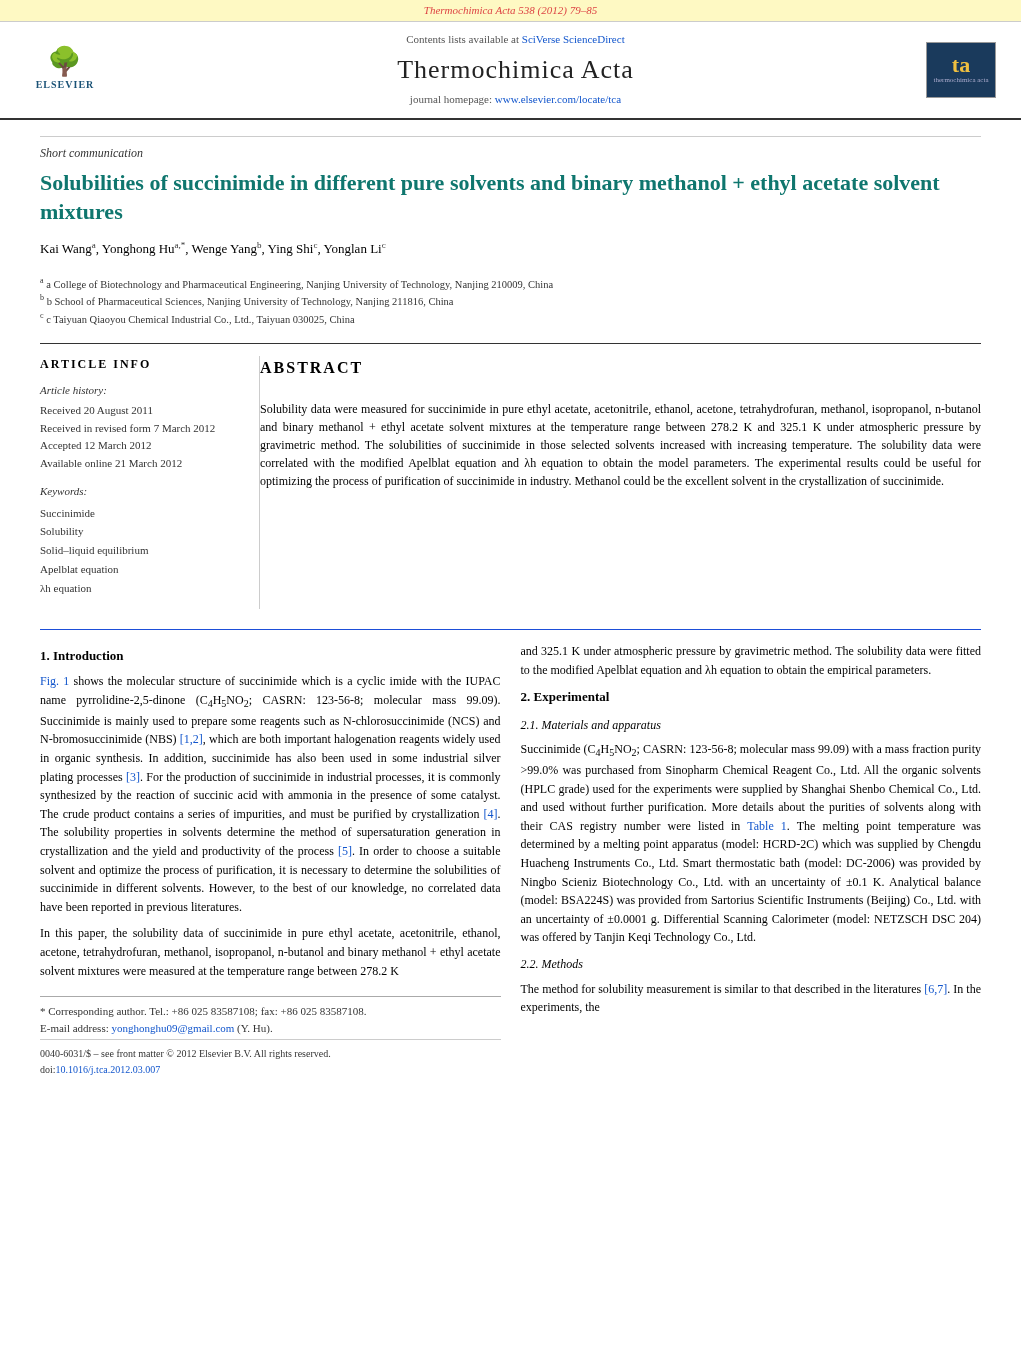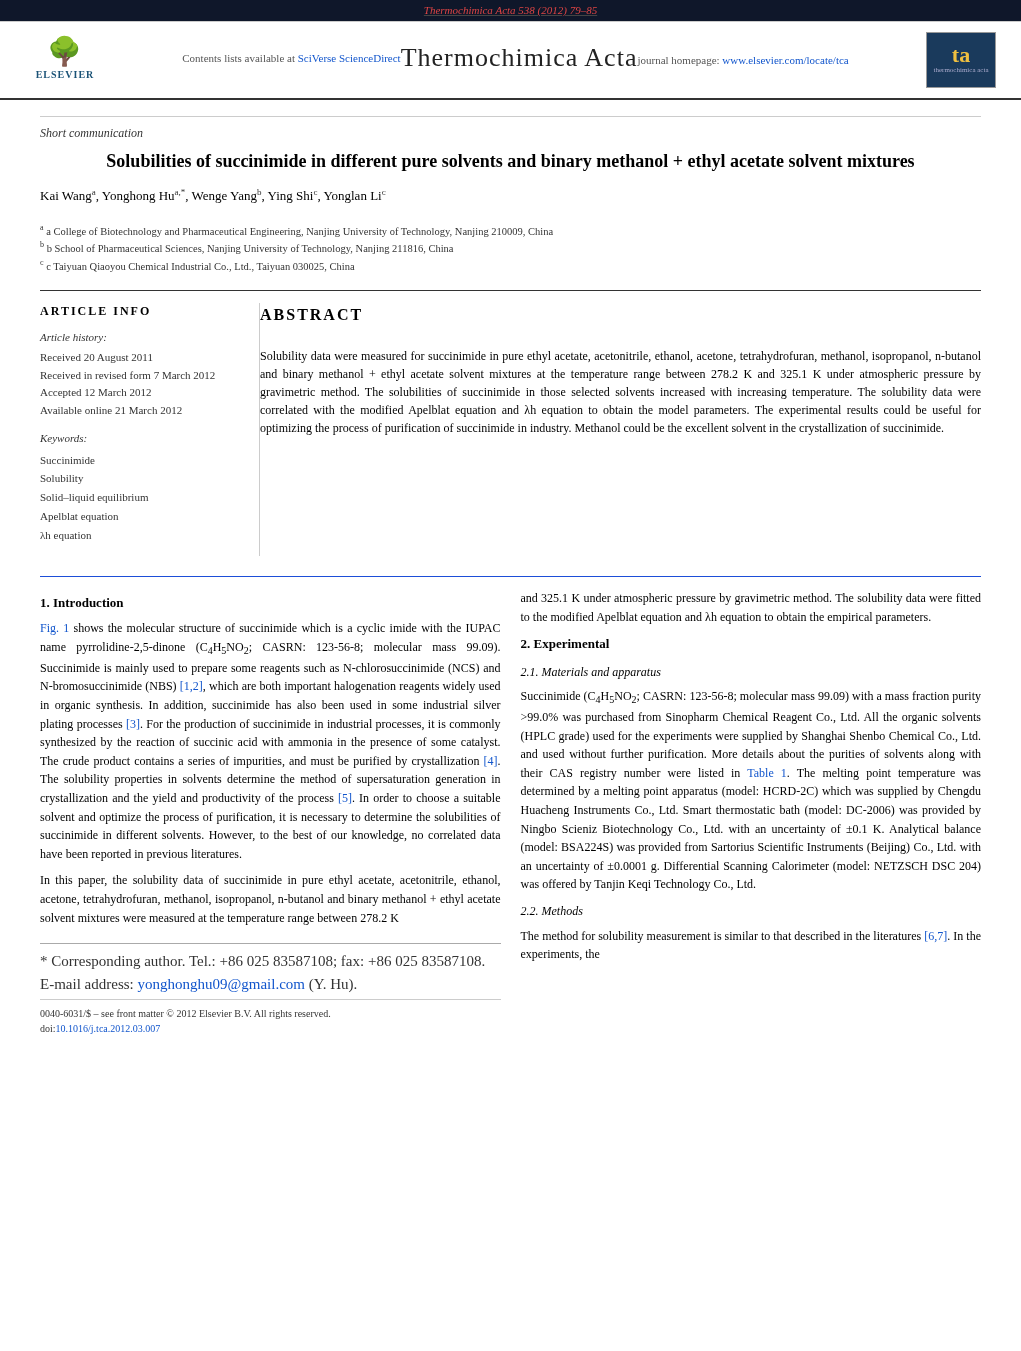--- a/index.html
+++ b/index.html
@@ -13,27 +13,26 @@
       line-height: 1.4;
     }
     .page {
       width: 1021px;
       min-height: 1351px;
       background: #fff;
       padding: 0;
     }
     
     .top-bar {
-      background: #0f172a;
+      background: #fef9c3;
       text-align: center;
       padding: 3px 0;
       font-size: 11px;
       color: #444;
       border-bottom: 1px solid #ccc;
-      text-decoration: underline;
     }
     .top-bar span { color: #d44; font-style: italic; }
     
     .journal-header {
       display: flex;
       align-items: stretch;
       border-bottom: 2px solid #333;
       padding: 10px 20px;
       gap: 10px;
     }
@@ -58,23 +57,23 @@
     .elsevier-logo .brand-text {
       font-size: 10px;
       font-weight: bold;
       letter-spacing: 1px;
       color: #1a5276;
       margin-top: 2px;
     }
     .journal-header .center-info {
       flex: 1;
       display: flex;
-      flex-direction: row;
-      align-items: center;
-      justify-content: center;
+      flex-direction: column;
+      align-items: center;
+      justify-content: space-between;
     }
     .sciverse-line {
       font-size: 11px;
       color: #555;
       margin-bottom: 4px;
     }
     .sciverse-line a { color: #1155cc; text-decoration: none; }
     .journal-title {
       font-size: 26px;
       font-weight: normal;
@@ -125,26 +124,25 @@
     .article-type {
       font-size: 12px;
       font-style: italic;
       color: #333;
       margin-bottom: 8px;
       border-top: 1px solid #ccc;
       padding-top: 8px;
     }
     
     .article-title {
-      font-size: 18px;
-      font-weight: bold;
-      color: #000000;
+      font-size: 22px;
+      font-weight: bold;
+      color: #0f766e;
       line-height: 1.3;
       margin-bottom: 12px;
-      text-align: center;
     }
     
     .authors {
       font-size: 13px;
       color: #000;
       margin-bottom: 17px;
     }
     .authors sup { font-size: 9px; color: #333; }
     
     .affiliations {
@@ -233,21 +231,21 @@
     }
     .body-para {
       margin-bottom: 8px;
       text-align: justify;
     }
     .ref-num { color: #1155cc; }
     .footnote-area {
       border-top: 1px solid #aaa;
       margin-top: 16px;
       padding-top: 6px;
-      font-size: 15px;
+      font-size: 11px;
       color: #333;
     }
     .bottom-info {
       font-size: 10px;
       color: #333;
       border-top: 1px solid #ccc;
       margin-top: 2px;
       padding-top: 6px;
     }
     .link-blue { color: #1155cc; text-decoration: none; }

